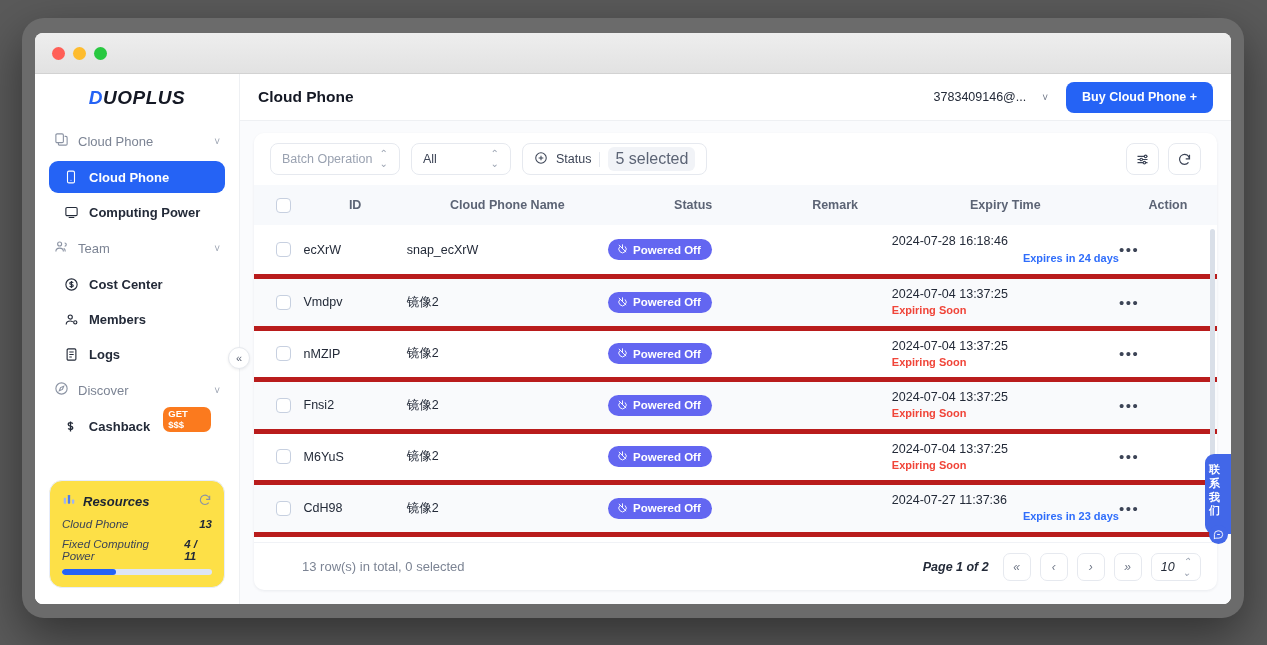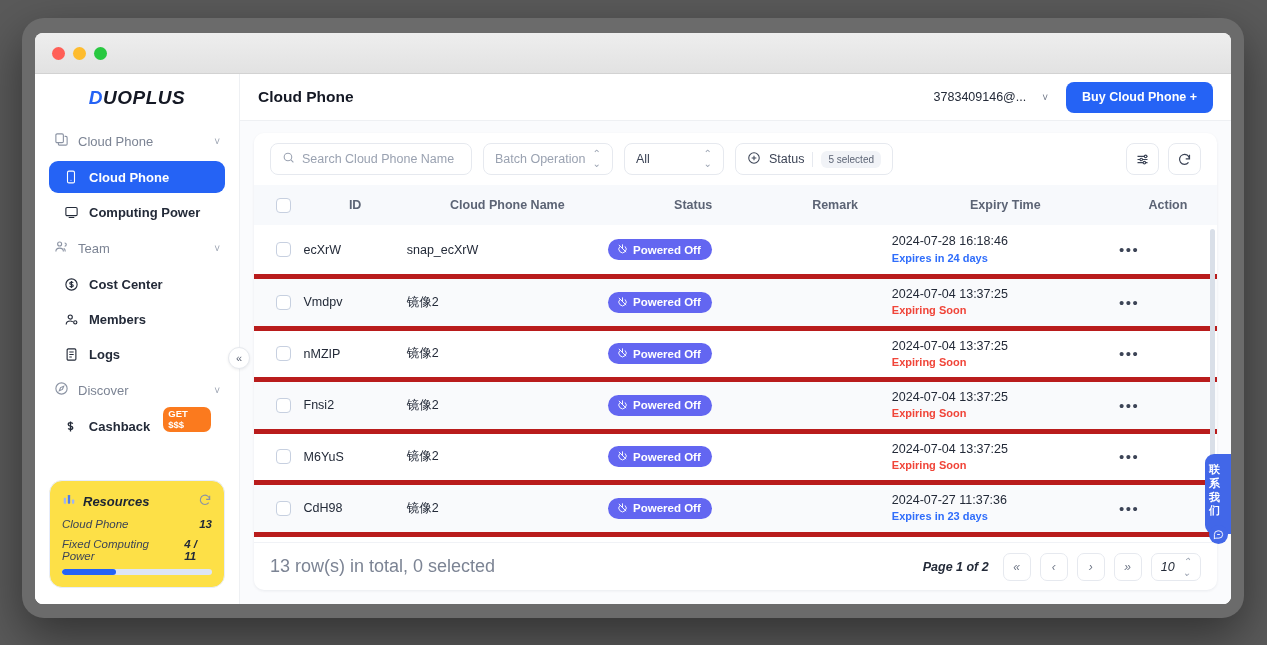--- a/index.html
+++ b/index.html
@@ -152,21 +152,21 @@
     font-family: inherit; width: 100%; background: transparent;
   }
   #search-input::placeholder { color: #9aa2b1; }
   .ctrl .updown { margin-left: auto; color: #9aa2b1; font-size: 10px; line-height: 1; }
   #batch-ctrl { width: 130px; color: #9aa2b1; }
   #all-ctrl { width: 100px; }
   #status-ctrl { gap: 8px; }
   #status-sep { width: 1px; height: 15px; background: #e6e9ef; }
   #status-count {
     background: #f1f3f7; color: #5c6475; border-radius: 6px;
-    font-size: 10px; padding: 3px 7px;
+    font-size: 16px; padding: 3px 7px;
   }
   #toolbar-right { margin-left: auto; display: flex; gap: 9px; }
   .icon-btn {
     width: 33px; height: 32px; border: 1px solid #e6e9ef; border-radius: 8px;
     display: flex; align-items: center; justify-content: center;
     color: #3c4456; background: #fff; cursor: pointer;
   }
 
   
   #table-wrap { flex: 1; overflow: hidden; position: relative; }
@@ -189,36 +189,36 @@
     width: 15px; height: 15px; border: 1.5px solid #c7d0e0;
     border-radius: 4px; background: #fff; display: block; cursor: pointer;
   }
   .status-pill {
     display: inline-flex; align-items: center; gap: 5px;
     background: #6366f1; color: #fff; border-radius: 11px;
     font-size: 11.5px; font-weight: 700; padding: 4px 11px 4px 9px;
   }
   .exp-date { font-size: 12.5px; color: #232a38; line-height: 1.45; }
   .exp-note { font-size: 11px; font-weight: 700; line-height: 1.45; }
-  .exp-note.blue { color: #2f6dfb; }
+  .exp-note.blue { color: #2f6dfb; text-align: right; }
   .exp-note.red { color: #f04438; }
   .dots { color: #3c4456; font-size: 15px; letter-spacing: 1.5px; cursor: pointer; user-select: none; }
 
   
   #vscroll {
     position: absolute; right: 2px; top: 44px; width: 5px; height: 300px;
     background: #d9dfe8; border-radius: 3px;
   }
 
   
   #footer {
     height: 48px; flex: none; display: flex; align-items: center;
     padding: 0 16px; border-top: 1px solid #f0f2f6;
   }
-  #rowinfo { font-size: 18px; color: #7c8494; }
+  #rowinfo { font-size: 13px; color: #7c8494; margin-left: 32px; }
   #pager { margin-left: auto; display: flex; align-items: center; gap: 9px; font-style: italic; }
   #page-label { font-size: 12.5px; font-weight: 700; color: #232a38; margin-right: 5px; }
   .pg-btn {
     width: 28px; height: 28px; border: 1px solid #e6e9ef; border-radius: 7px;
     display: flex; align-items: center; justify-content: center;
     font-size: 12px; color: #6e7686; background: #fff; cursor: pointer;
   }
   #page-size {
     height: 28px; border: 1px solid #e6e9ef; border-radius: 7px;
     display: flex; align-items: center; gap: 8px; padding: 0 9px;
@@ -396,29 +396,20 @@
             <span>3783409146@...</span>
             <span class="chev">˅</span>
           </div>
           <button id="buy-btn">Buy Cloud Phone +</button>
         </div>
 
         <div id="content">
           <div id="card">
 
             <div id="toolbar">
-              <div class="ctrl" id="search-box">
-                <span>
-                  <svg width="13" height="13" viewBox="0 0 24 24" fill="none" stroke="#9aa2b1" stroke-width="2">
-                      <circle cx="11" cy="11" r="7"></circle>
-                      <path d="M16.5 16.5L21 21"></path>
-                    </svg>
-                </span>
-                <input id="search-input" value="" placeholder="Search Cloud Phone Name" style="">
-              </div>
 
               <div class="ctrl" id="batch-ctrl">
                 <span>Batch Operation</span>
                 <span class="updown">⌃<br>⌄</span>
               </div>
 
               <div class="ctrl" id="all-ctrl">
                 <span>All</span>
                 <span class="updown">⌃<br>⌄</span>
               </div>

